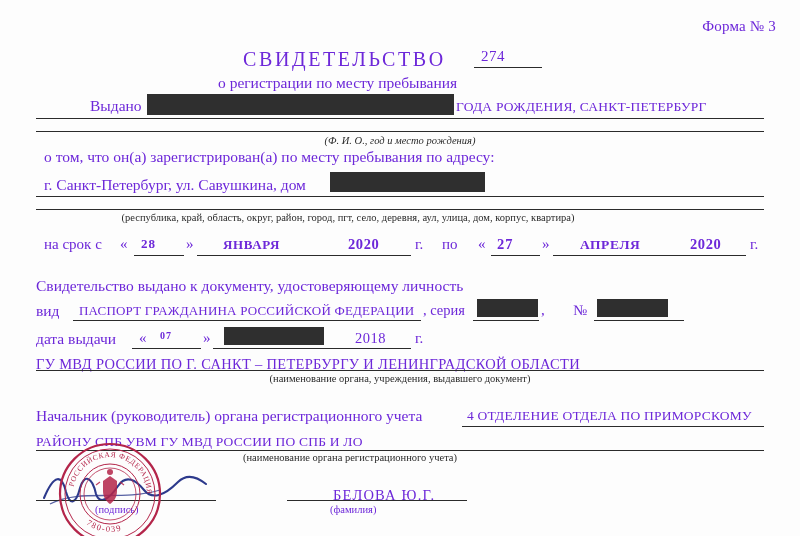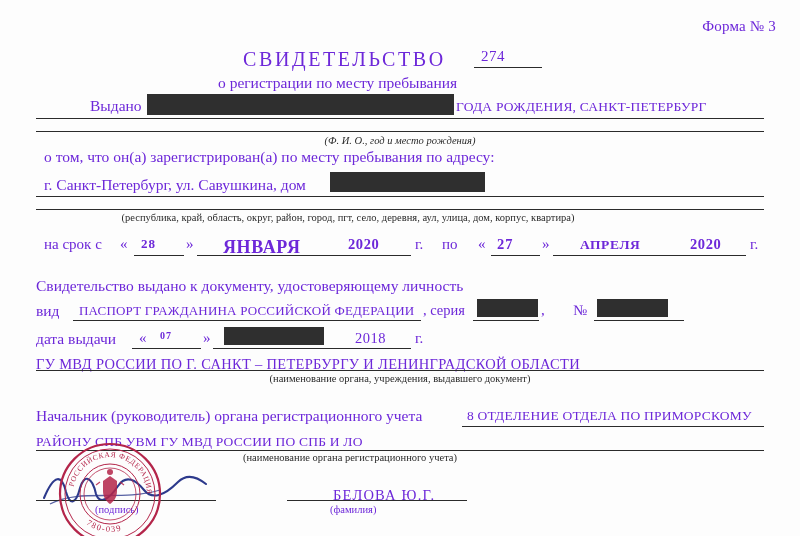--- a/index.html
+++ b/index.html
@@ -77,21 +77,21 @@
   #cap-fio { left: 0; right: 0; top: 135px; }
   #about-text { left: 44px; top: 148px; font-size: 15.5px; }
   #addr-text  { left: 44px; top: 176px; font-size: 15.5px; }
 
   #cap-addr { left: 0; right: 0; top: 212px; }
 
   #term-from { left: 44px; top: 236px; font-size: 15px; }
   #term-q1 { left: 120px; top: 236px; font-size: 15px; }
   #term-day1 { left: 141px; top: 236px; font-size: 13px; font-weight: bold; letter-spacing: 1px; }
   #term-q2 { left: 186px; top: 236px; font-size: 15px; }
-  #term-month1 { left: 223px; top: 237px; font-size: 18px; font-weight: bold; letter-spacing: .6px; }
+  #term-month1 { left: 223px; top: 237px; font-size: 13px; font-weight: bold; letter-spacing: .6px; }
   #term-year1 { left: 348px; top: 236px; font-size: 14.5px; font-weight: bold; letter-spacing: .6px; }
   #term-g1 { left: 415px; top: 236px; font-size: 15px; }
   #term-to { left: 442px; top: 236px; font-size: 15px; }
   #term-q3 { left: 478px; top: 236px; font-size: 15px; }
   #term-day2 { left: 497px; top: 236px; font-size: 14.5px; font-weight: bold; letter-spacing: 1px; }
   #term-q4 { left: 542px; top: 236px; font-size: 15px; }
   #term-month2 { left: 580px; top: 237px; font-size: 13.5px; font-weight: bold; letter-spacing: .6px; }
   #term-year2 { left: 690px; top: 236px; font-size: 14.5px; font-weight: bold; letter-spacing: .6px; }
   #term-g2 { left: 750px; top: 236px; font-size: 15px; }
 
@@ -208,21 +208,21 @@
   <div class="t" id="doc-date-g">г.</div>
   <div class="line" style="left:132px; top:348px; width:69px;"></div>
   <div class="line" style="left:213px; top:348px; width:132px;"></div>
   <div class="line" style="left:345px; top:348px; width:66px;"></div>
 
   <div class="t" id="organ-text">ГУ  МВД  РОССИИ  ПО  Г. САНКТ – ПЕТЕРБУРГУ  И  ЛЕНИНГРАДСКОЙ ОБЛАСТИ</div>
   <div class="line" style="left:36px; top:370px; width:728px;"></div>
   <div class="t caption" id="cap-organ" style="width:800px;">(наименование органа, учреждения, выдавшего документ)</div>
 
   <div class="t" id="chief-lbl">Начальник (руководитель) органа регистрационного учета</div>
-  <div class="t" id="chief-val1">8 ОТДЕЛЕНИЕ ОТДЕЛА  ПО ПРИМОРСКОМУ</div>
+  <div class="t" id="chief-val1">4 ОТДЕЛЕНИЕ ОТДЕЛА  ПО ПРИМОРСКОМУ</div>
   <div class="line" style="left:462px; top:426px; width:302px;"></div>
   <div class="t" id="chief-val2">РАЙОНУ СПБ УВМ  ГУ  МВД  РОССИИ  ПО СПБ  И  ЛО</div>
   <div class="line" style="left:36px; top:450px; width:728px;"></div>
   <div class="t caption" id="cap-chief" style="width:700px;">(наименование органа регистрационного учета)</div>
 
   <svg id="signature" viewBox="0 0 170 42">
     <path d="M4 30 C14 6, 22 6, 26 24 C30 38, 36 36, 40 20 C44 6, 52 8, 56 26 C60 38, 70 30, 78 18 C86 6, 96 12, 104 22 C112 32, 124 28, 138 14 C146 6, 156 8, 166 16" fill="none" stroke="#2d3a8c" stroke-width="2.1" stroke-linecap="round"></path>
     <path d="M10 36 C40 20, 80 34, 120 22" fill="none" stroke="#2d3a8c" stroke-width="1.3" opacity=".8"></path>
   </svg>
   <div class="line" style="left:36px; top:500px; width:180px;"></div>

